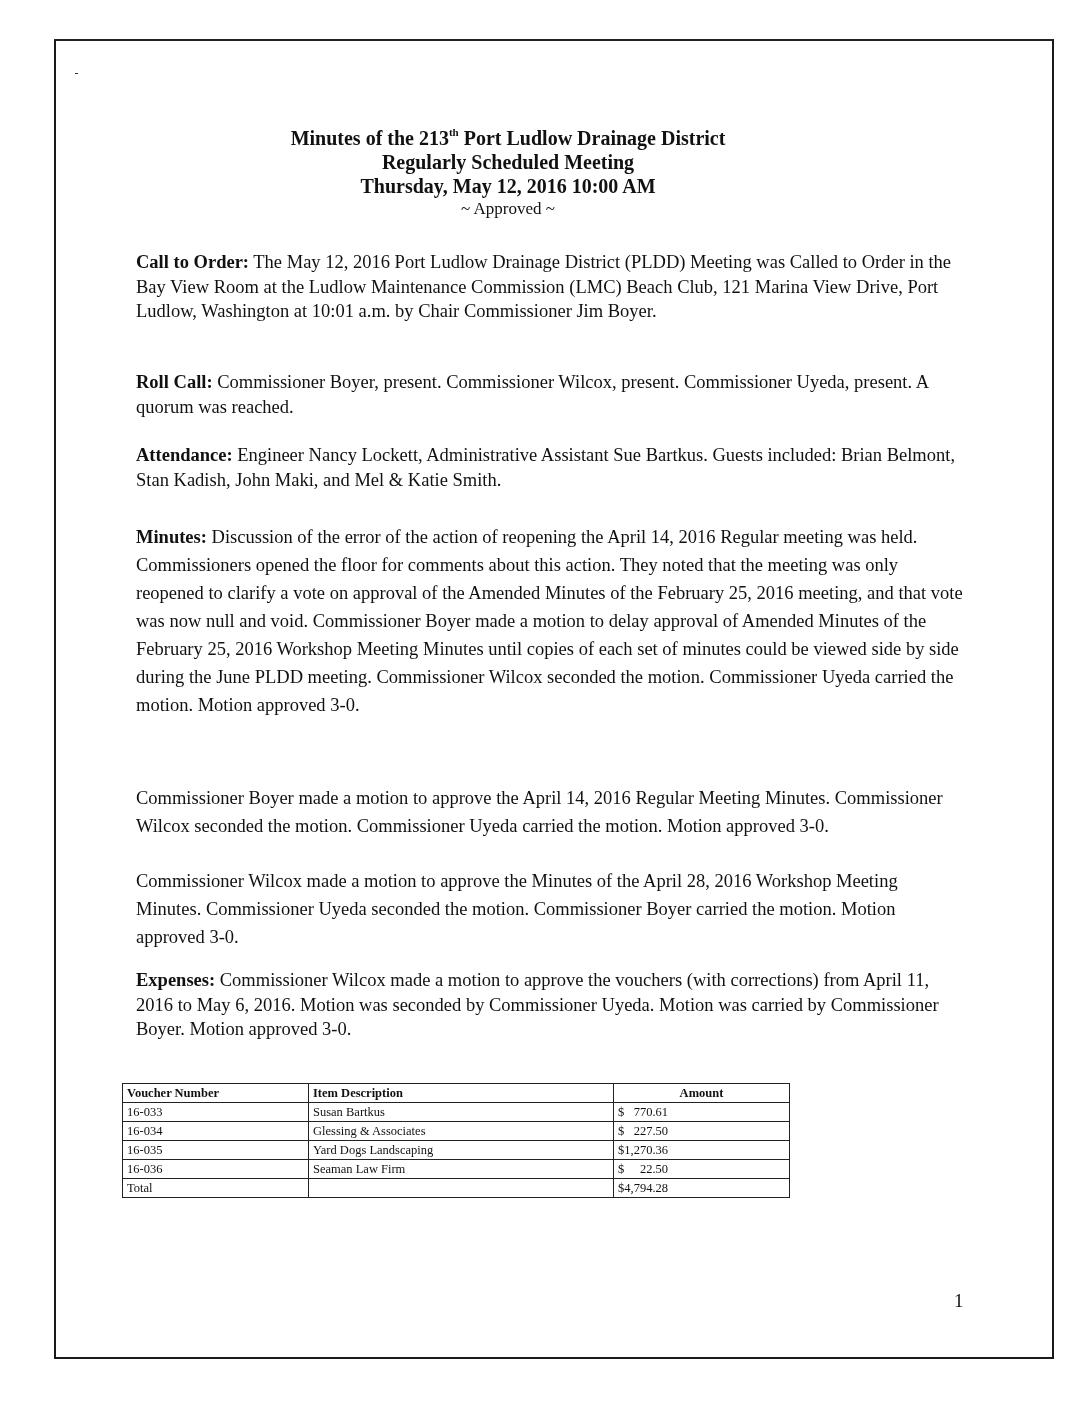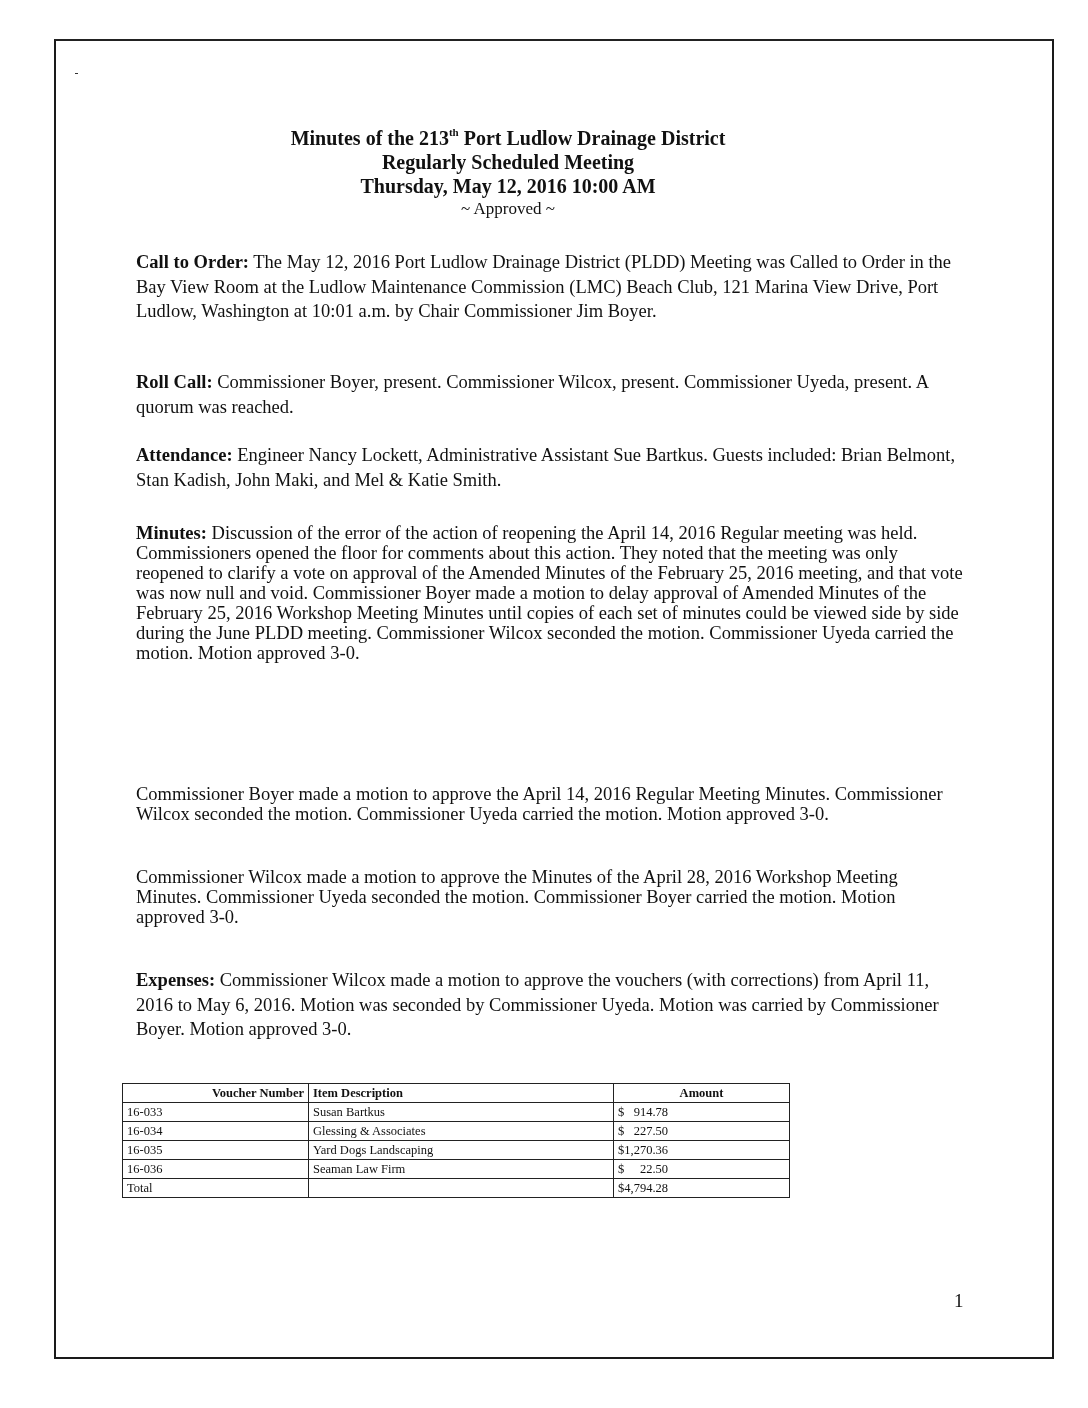--- a/index.html
+++ b/index.html
@@ -58,21 +58,21 @@
     }
     .body-text {
       position: absolute;
       left: 136px;
       width: 830px;
       font-size: 18.5px;
       line-height: 24.5px;
       margin: 0;
     }
     .body-text.wide-leading {
-      line-height: 20px;
+      line-height: 28px;
     }
     .body-text .label {
       font-weight: bold;
     }
     .voucher-table {
       position: absolute;
       left: 122px;
       top: 1083px;
       border-collapse: collapse;
       font-size: 12.5px;
@@ -82,21 +82,21 @@
       border: 1px solid #222;
       padding: 1px 4px 1px 4px;
       height: 17px;
       box-sizing: border-box;
       text-align: left;
       font-weight: normal;
     }
     .voucher-table th {
       font-weight: bold;
     }
-    .voucher-table th.col-voucher { text-align: right; }
+    .voucher-table th.col-voucher { text-align: left; }
     .voucher-table th.col-amount { text-align: center; }
     .voucher-table .col-voucher { width: 186px; }
     .voucher-table .col-item { width: 305px; }
     .voucher-table .col-amount { width: 176px; }
     .voucher-table tr:last-child td { height: 18px; }
     .page-number {
       position: absolute;
       left: 954px;
       top: 1290px;
       font-size: 19px;
@@ -134,21 +134,21 @@
     <tr>
       <th class="col-voucher">Voucher Number</th>
       <th class="col-item">Item Description</th>
       <th class="col-amount">Amount</th>
     </tr>
   </thead>
   <tbody>
     <tr>
       <td>16-033</td>
       <td>Susan Bartkus</td>
-      <td style="white-space:pre;">$   914.78</td>
+      <td style="white-space:pre;">$   770.61</td>
     </tr>
     <tr>
       <td>16-034</td>
       <td>Glessing &amp; Associates</td>
       <td style="white-space:pre;">$   227.50</td>
     </tr>
     <tr>
       <td>16-035</td>
       <td>Yard Dogs Landscaping</td>
       <td style="white-space:pre;">$1,270.36</td>

